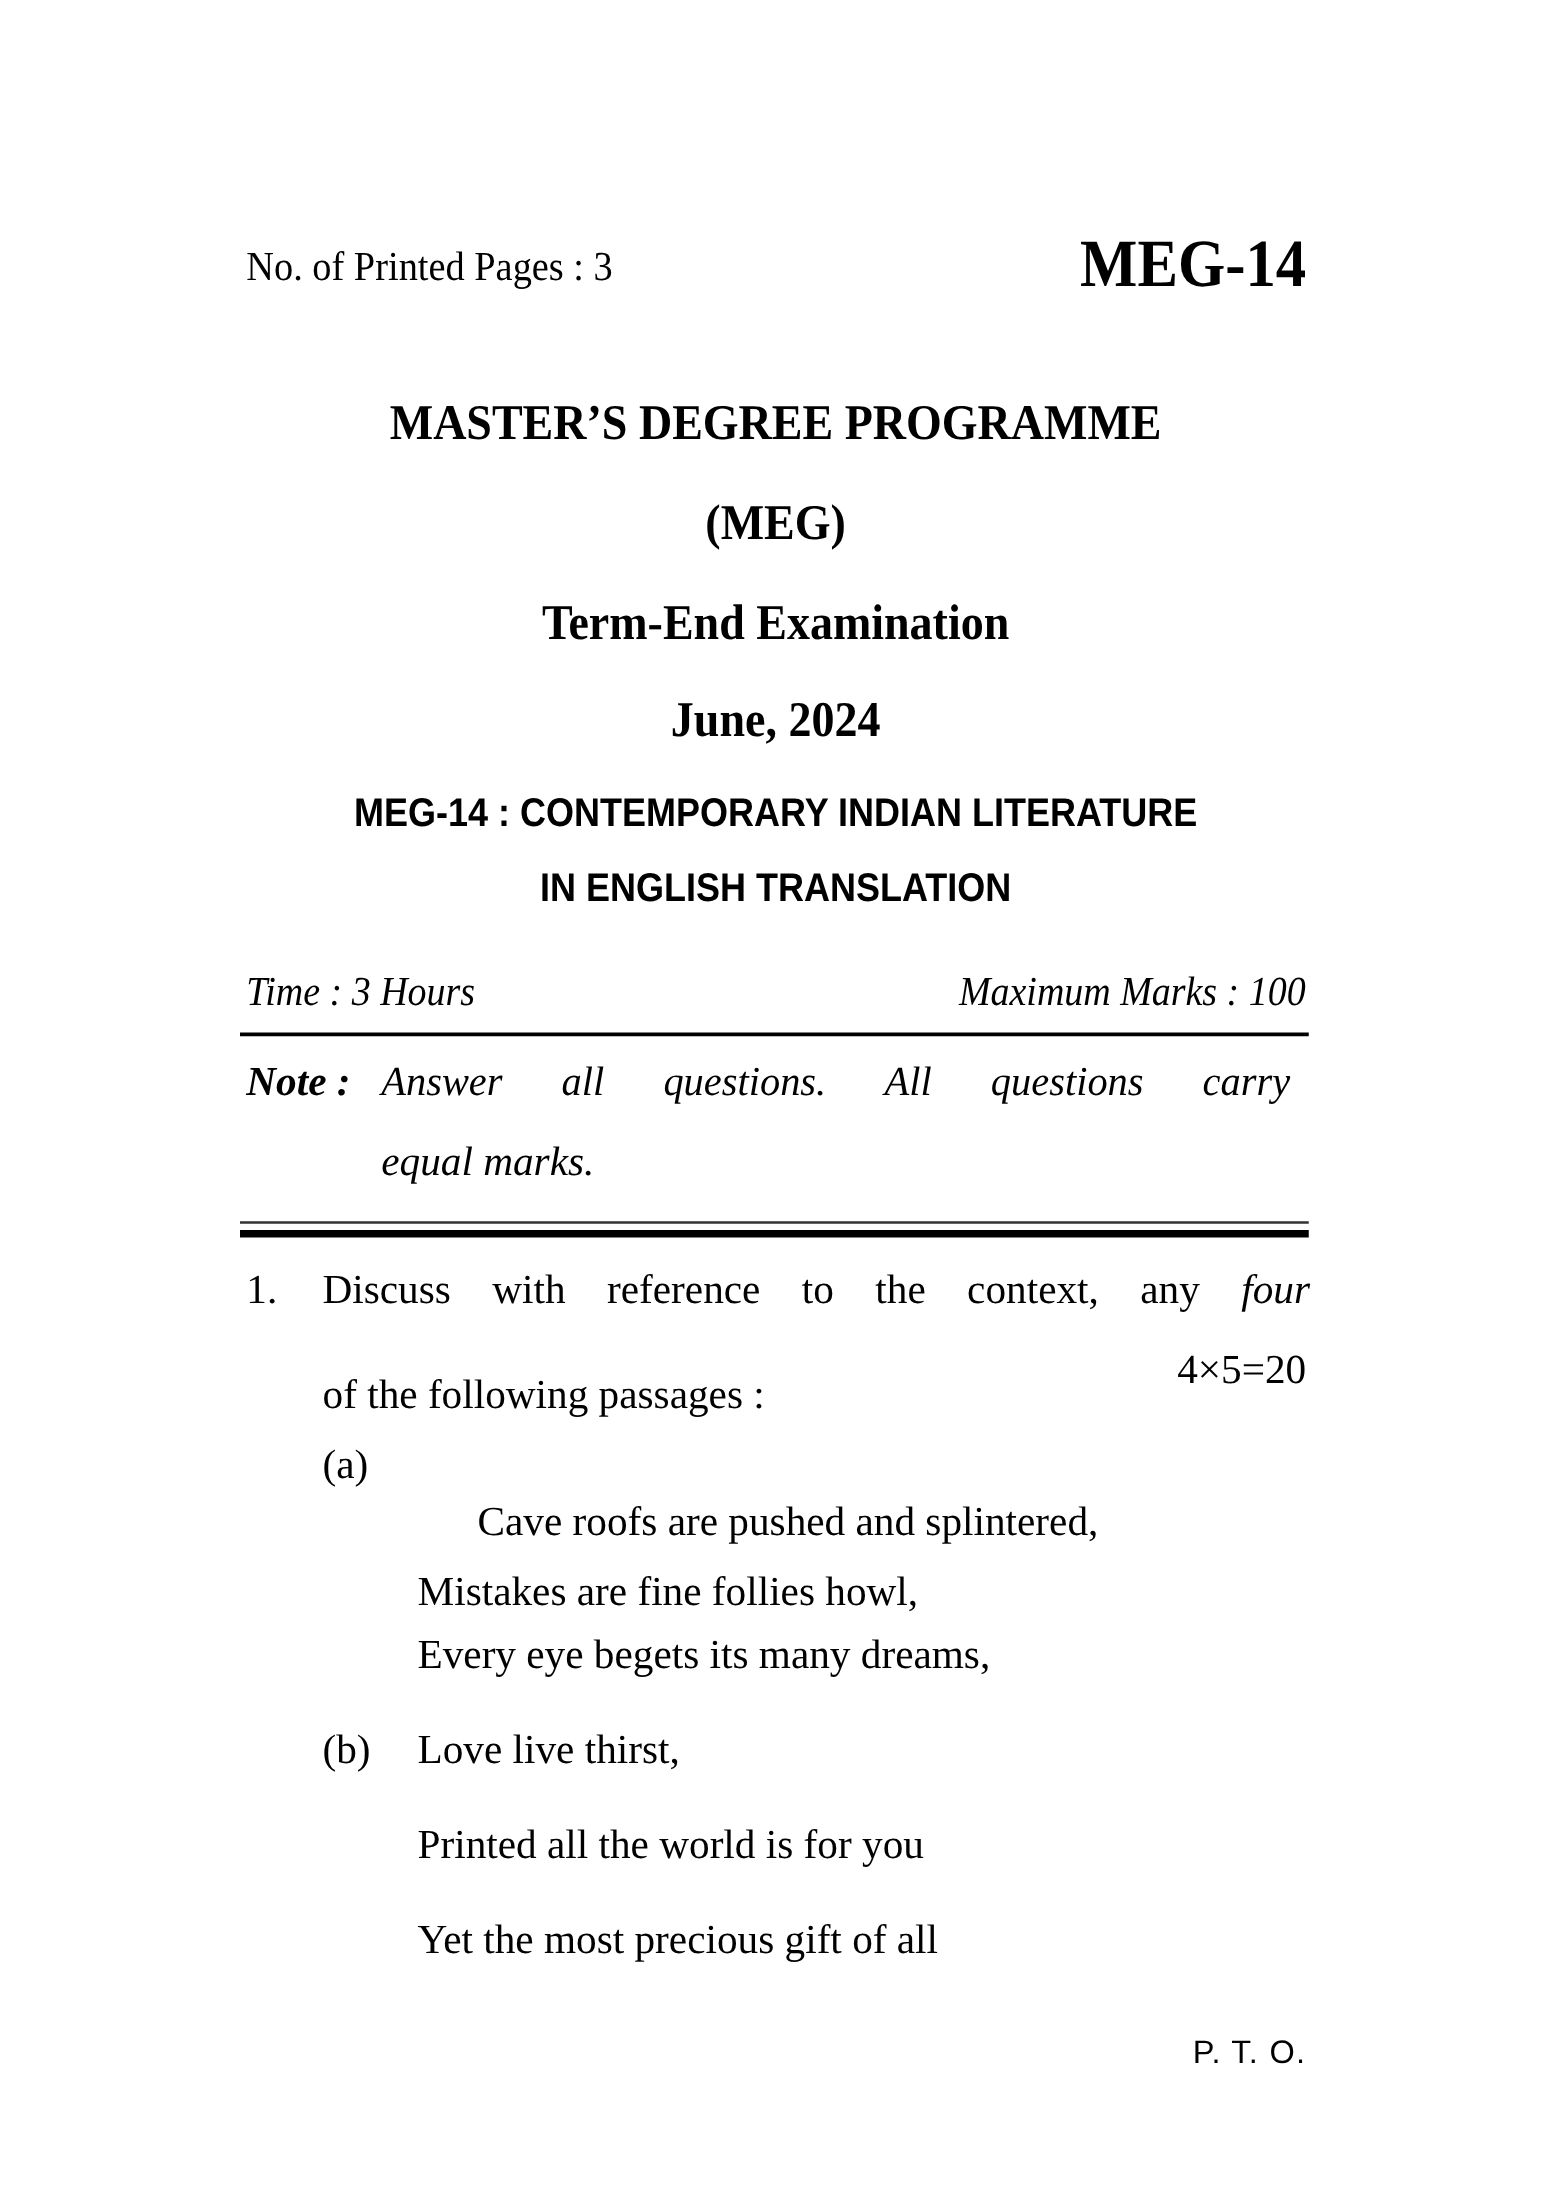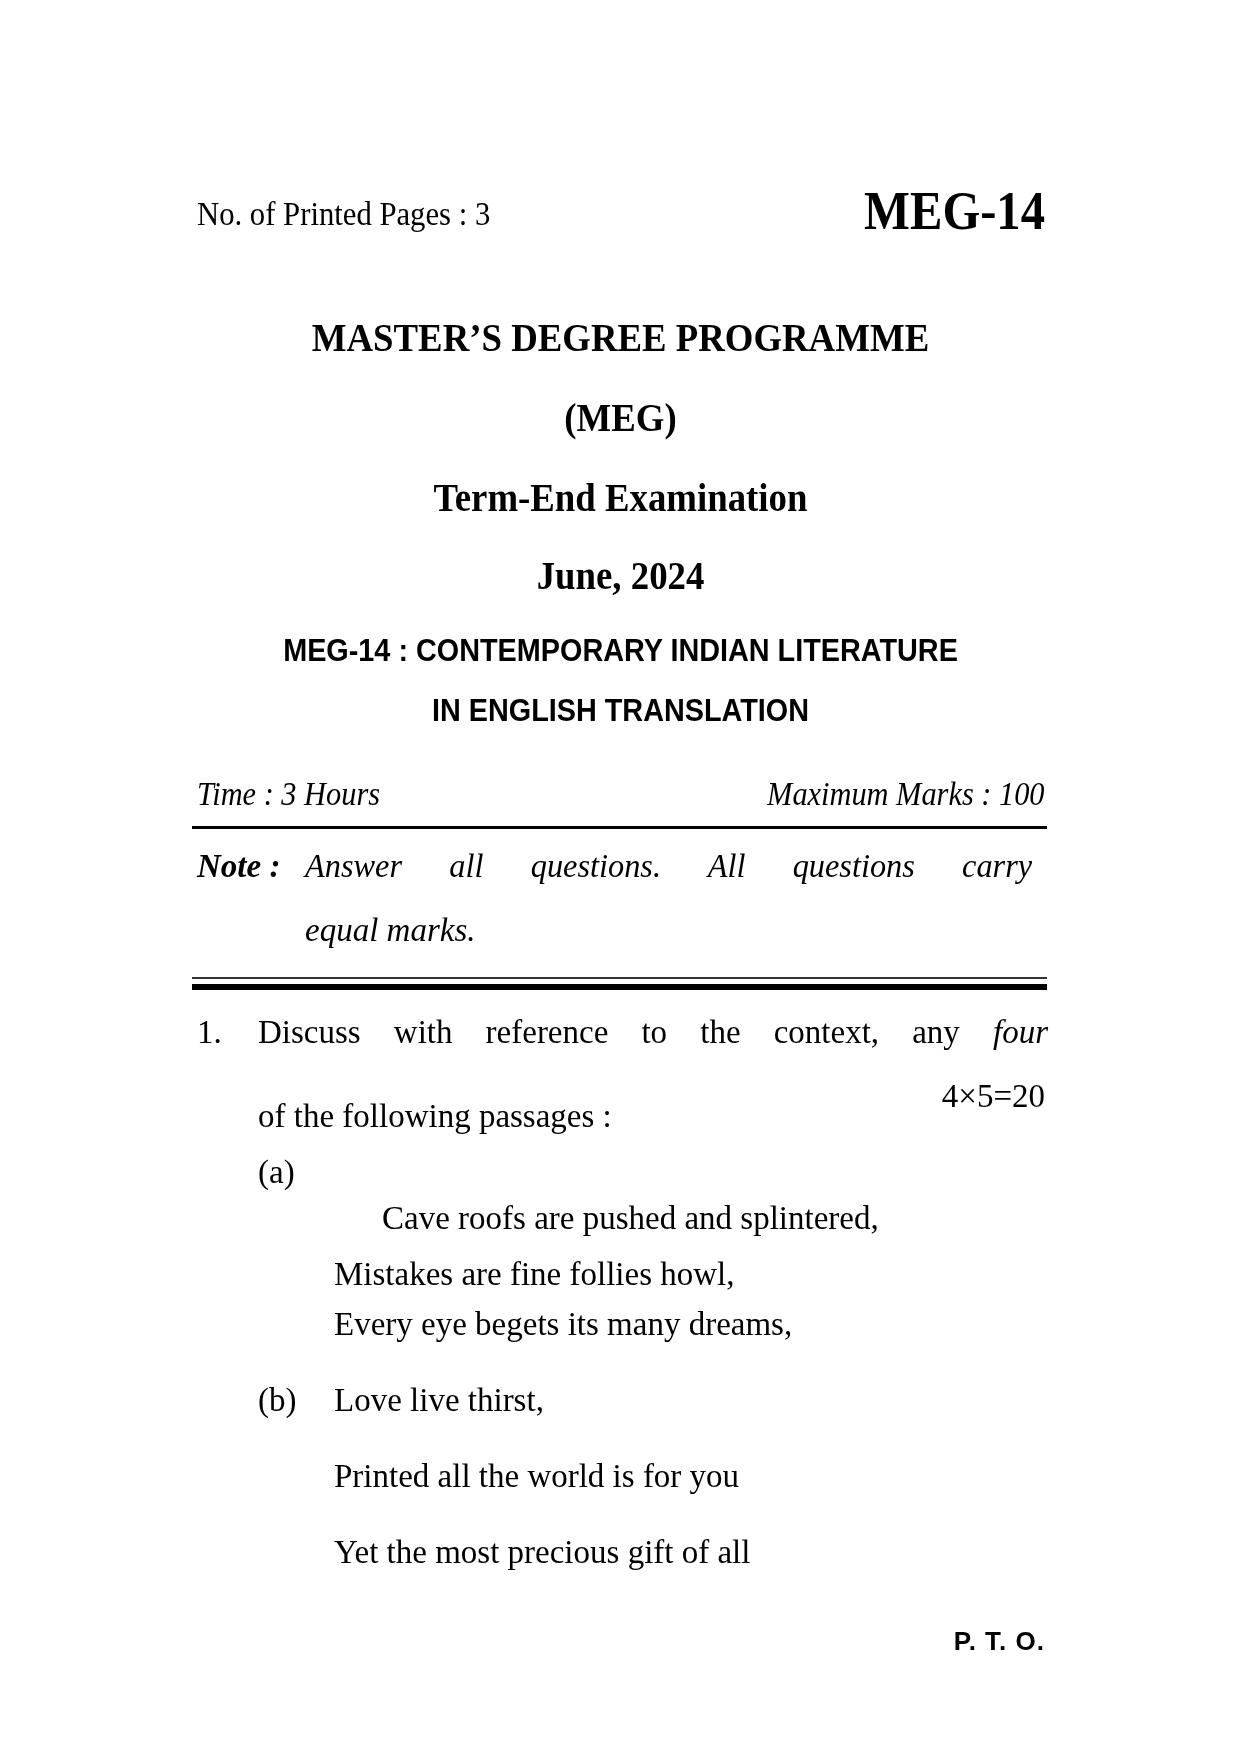--- a/index.html
+++ b/index.html
@@ -33,21 +33,21 @@
   #q1-num { left: 197px; top: 1014px; }
   #q1-line1 { left: 258px; width: 790px; top: 1014px; text-align: justify; text-align-last: justify; }
   #q1-line2 { left: 258px; top: 1078px; margin-top: 20px; }
   #q1-marks { right: 196px; top: 1078px; }
 
   .sub-label { left: 258px; }
   .verse { left: 334px; }
   #a-label { top: 1154px; } #a-l1 { top: 1200px; margin-left: 48px; } #a-l2 { top: 1230px; margin-top: 26px; } #a-l3 { top: 1306px; }
   #b-label { top: 1382px; } #b-l1 { top: 1382px; } #b-l2 { top: 1458px; } #b-l3 { top: 1534px; }
 
-  #pto { right: 196px; top: 1626px; font-size: 26px; font-weight: bold; letter-spacing: 1px; }
+  #pto { right: 196px; top: 1626px; font-size: 26px; font-weight: normal; letter-spacing: 1px; }
 </style>
 </head>
 <body>
 
 <div>
 
   <div id="printed-pages" class="abs serif">No. of Printed Pages : 3</div>
   <div id="paper-code" class="abs serif">MEG-14</div>
 
   <div id="programme" class="abs serif center-line">MASTER’S DEGREE PROGRAMME</div>

